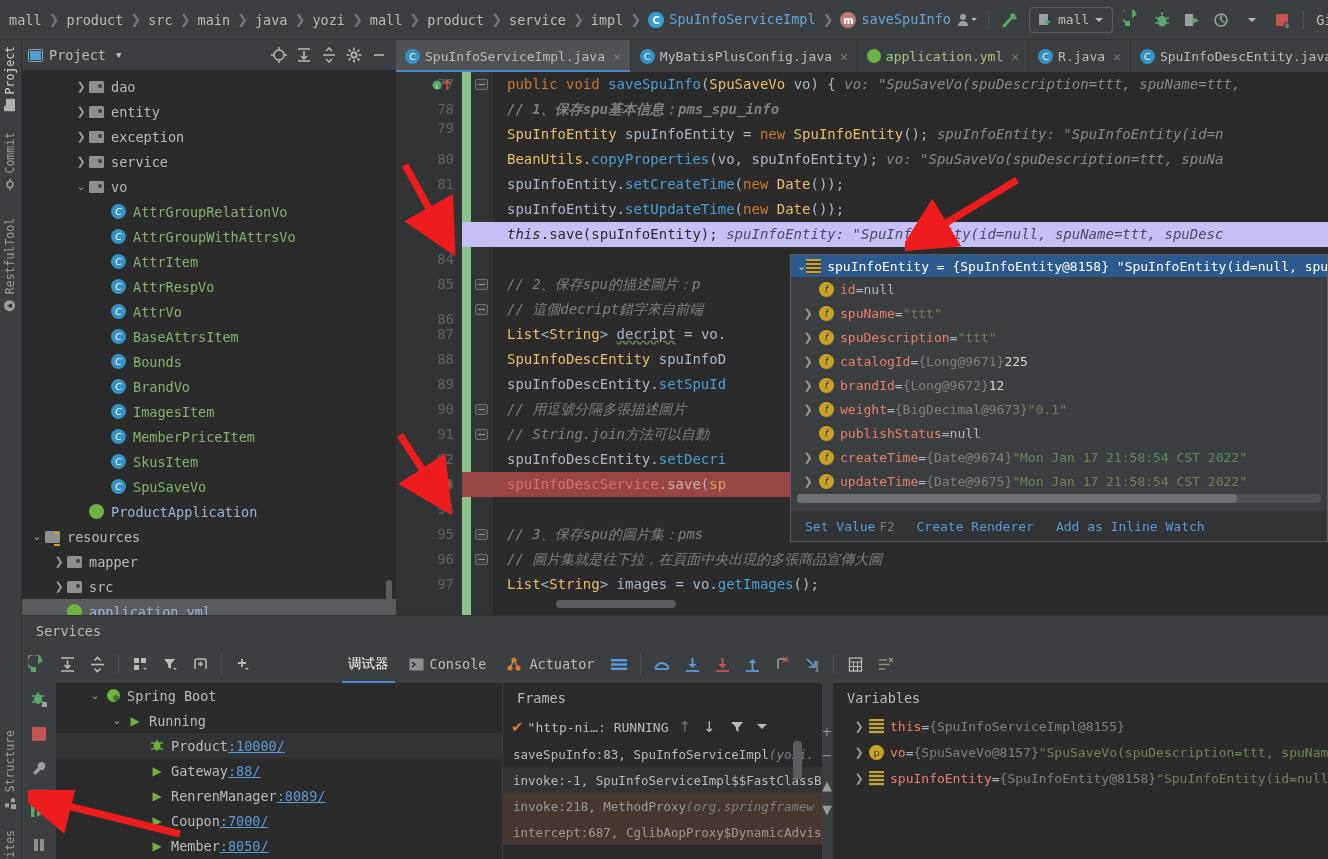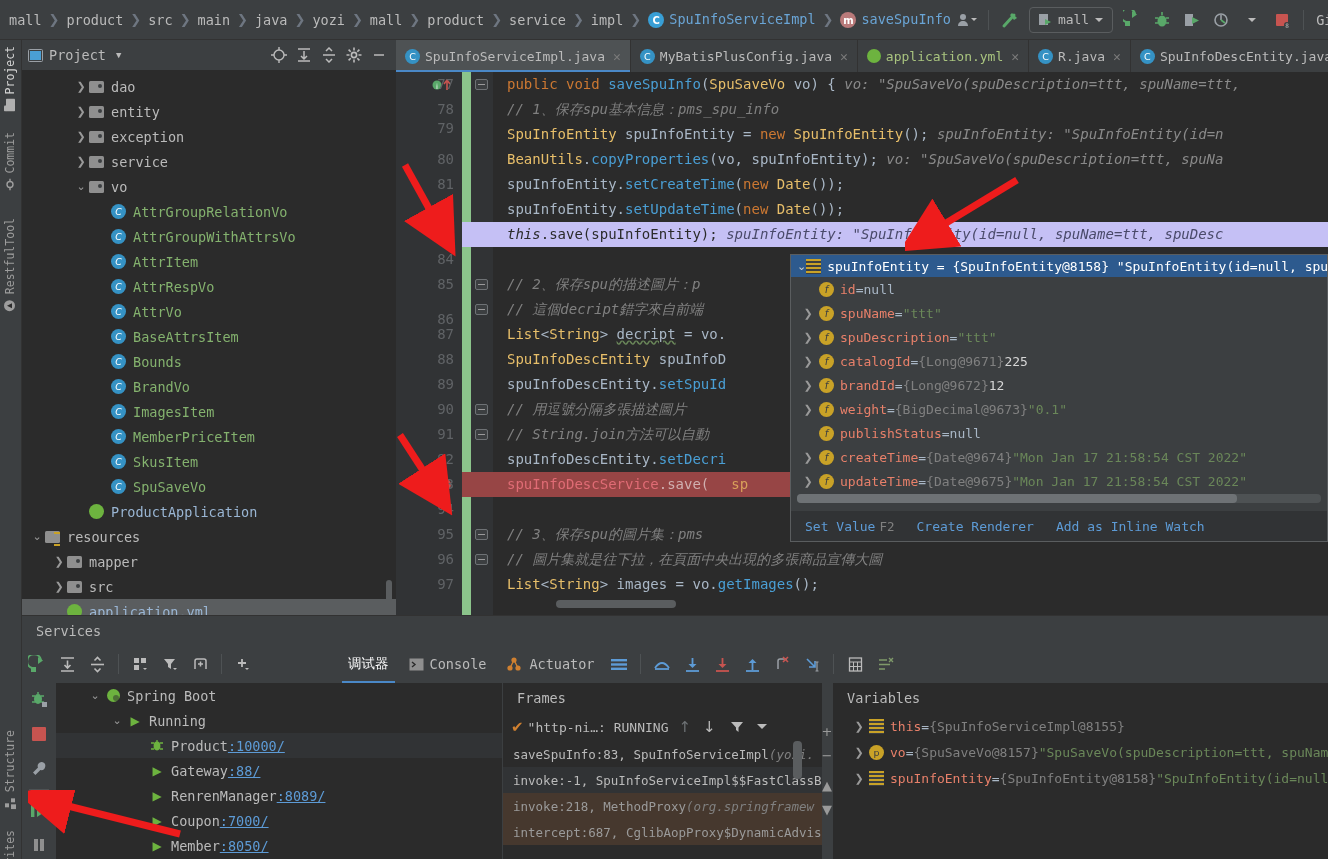--- a/index.html
+++ b/index.html
@@ -612,21 +612,21 @@
           <div class="ln" style="top: 450px; left: 0px;">95</div>
           <div class="ln" style="top: 475px; left: 0px;">96</div>
           <div class="ln" style="top: 500px; left: 0px;">97</div>
         </div>
 
       <div class="codelines">
         <div class="cl" style="top:0px;">
           <span class="k">public</span> <span class="k">void</span> <span class="m">saveSpuInfo</span><span class="p">(</span><span class="t">SpuSaveVo</span> <span class="p">vo) {</span>
           <span class="hint">vo:  "SpuSaveVo(spuDescription=ttt, spuName=ttt,</span>
         </div>
-        <div class="cl cm" style="top:25px;">// 1、保存spu基本信息：pms_spu_info</div>
+        <div class="cl cm" style="top:25px;font-weight:bold;">// 1、保存spu基本信息：pms_spu_info</div>
         <div class="cl" style="top:50px;">
           <span class="t">SpuInfoEntity</span> <span class="p">spuInfoEntity = </span><span class="k">new</span> <span class="t">SpuInfoEntity</span><span class="p">();</span>
           <span class="hint">spuInfoEntity:  "SpuInfoEntity(id=n</span>
         </div>
         <div class="cl" style="top:75px;">
           <span class="t">BeanUtils</span><span class="p">.</span><span class="m">copyProperties</span><span class="p">(vo, spuInfoEntity);</span>
           <span class="hint">vo:  "SpuSaveVo(spuDescription=ttt, spuNa</span>
         </div>
         <div class="cl" style="top:100px;">
           <span class="p">spuInfoEntity.</span><span class="m">setCreateTime</span><span class="p">(</span><span class="k">new</span> <span class="t">Date</span><span class="p">());</span>
@@ -648,21 +648,21 @@
         </div>
         <div class="cl" style="top:300px;">
           <span class="p">spuInfoDescEntity.</span><span class="m">setSpuId</span>
         </div>
         <div class="cl cm" style="top:325px;">// 用逗號分隔多張描述圖片</div>
         <div class="cl cm" style="top:350px;">// String.join方法可以自動</div>
         <div class="cl" style="top:375px;">
           <span class="p">spuInfoDescEntity.</span><span class="m">setDecri</span>
         </div>
         <div class="cl" style="top:400px;">
-          <span style="color:#e06c75;">spuInfoDescService</span><span style="color:#d0b0b0;">.save(</span><span style="color:#d8a05a;margin-left:22px;">sp</span>
+          <span style="color:#e06c75;">spuInfoDescService</span><span style="color:#d0b0b0;">.save(</span><span style="color:#d8a05a;">sp</span>
         </div>
         <div class="cl cm" style="top:450px;">// 3、保存spu的圖片集：pms</div>
         <div class="cl cm" style="top:475px;">// 圖片集就是往下拉，在頁面中央出現的多張商品宣傳大圖</div>
         <div class="cl" style="top:500px;">
           <span class="t">List</span><span class="p">&lt;</span><span class="t">String</span><span class="p">&gt; images = vo.</span><span class="m">getImages</span><span class="p">();</span>
         </div>
       </div>
 
       <div style="position:absolute;left:160px;top:528px;width:120px;height:8px;background:#5a5d5f;border-radius:4px;"></div>
     </div>

